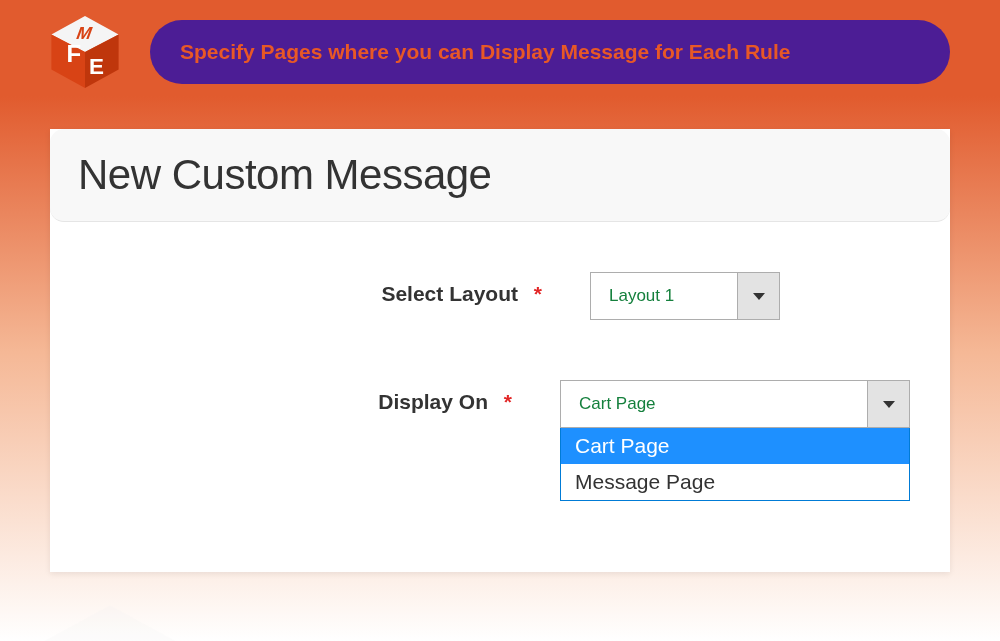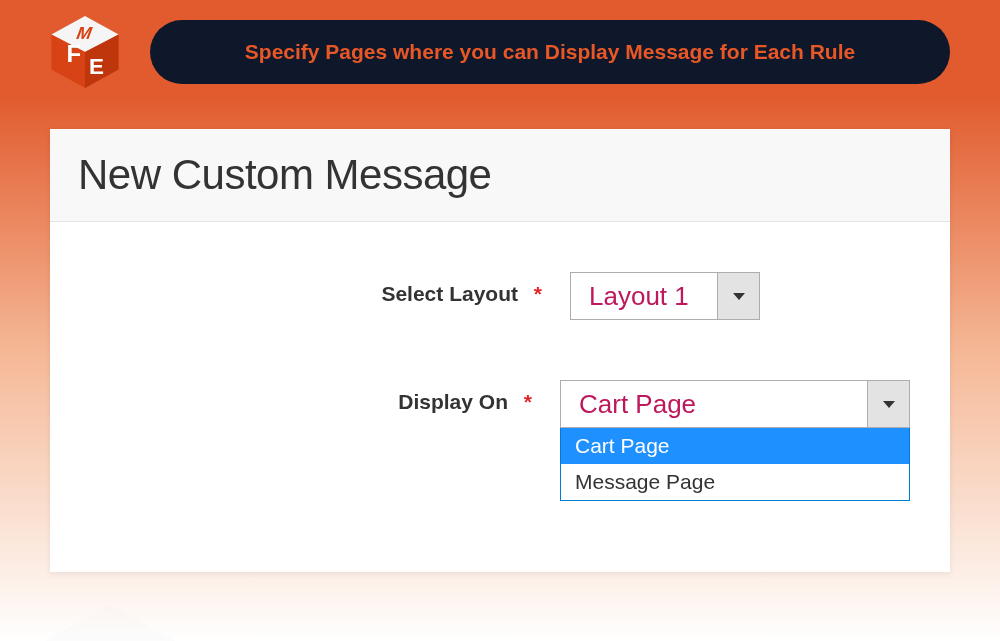--- a/index.html
+++ b/index.html
@@ -45,58 +45,60 @@
     }
 
     .cube {
       width: 80px;
       height: 80px;
       position: relative;
     }
 
     .banner-pill {
       flex: 1;
-      background: #0f172a;
+      background: #4c1d95;
       border-radius: 40px;
       padding: 20px 30px;
-      text-align: center;
+      text-align: left;
       color: #e85826;
       font-weight: 700;
       font-size: 21px;
     }
 
     .panel {
       margin: 25px 50px 0 50px;
       background: #ffffff;
       box-shadow: 0 2px 6px rgba(0,0,0,0.08);
       position: relative;
       z-index: 2;
     }
 
     .panel-header {
       background: #f8f8f8;
       border-bottom: 1px solid #e5e5e5;
       padding: 22px 28px;
+      border-radius: 14px;
     }
 
     .panel-header h1 {
       font-size: 42px;
       font-weight: 300;
       color: #333333;
       letter-spacing: -0.5px;
     }
 
     .panel-body {
       padding: 50px 40px 60px 40px;
     }
 
     .form-row {
       display: flex;
       align-items: flex-start;
       margin-bottom: 60px;
+      gap: 20px;
     }
 
     .form-row:last-child {
       margin-bottom: 11px;
     }
 
     .label-col {
       width: 480px;
       text-align: right;
       padding-right: 28px;
@@ -121,22 +123,22 @@
       border: 1px solid #adadad;
       background: #ffffff;
       height: 48px;
       align-items: stretch;
     }
 
     .select-box .select-value {
       padding: 0 18px;
       display: flex;
       align-items: center;
-      font-size: 26px;
-      color: #be185d;
+      font-size: 17px;
+      color: #15803d;
     }
 
     .select-box .select-btn {
       width: 42px;
       background: #e3e3e3;
       border-left: 1px solid #adadad;
       display: flex;
       align-items: center;
       justify-content: center;
     }

